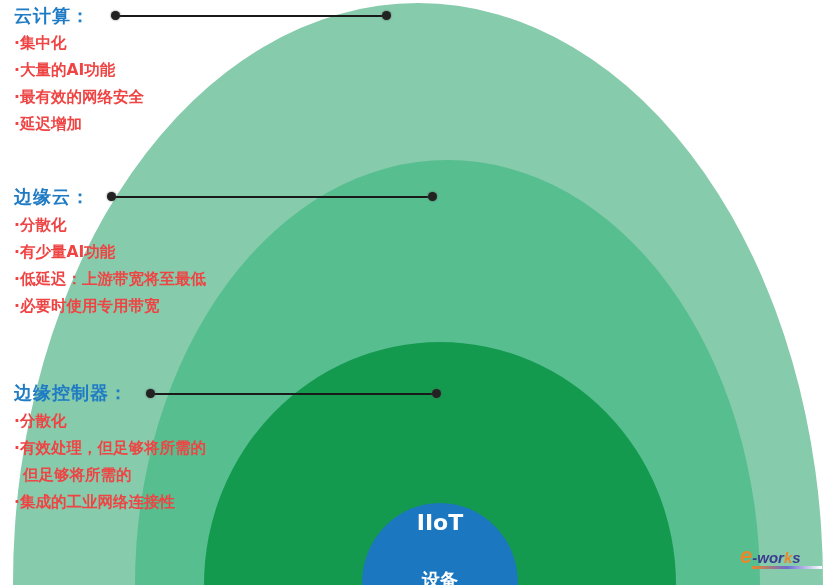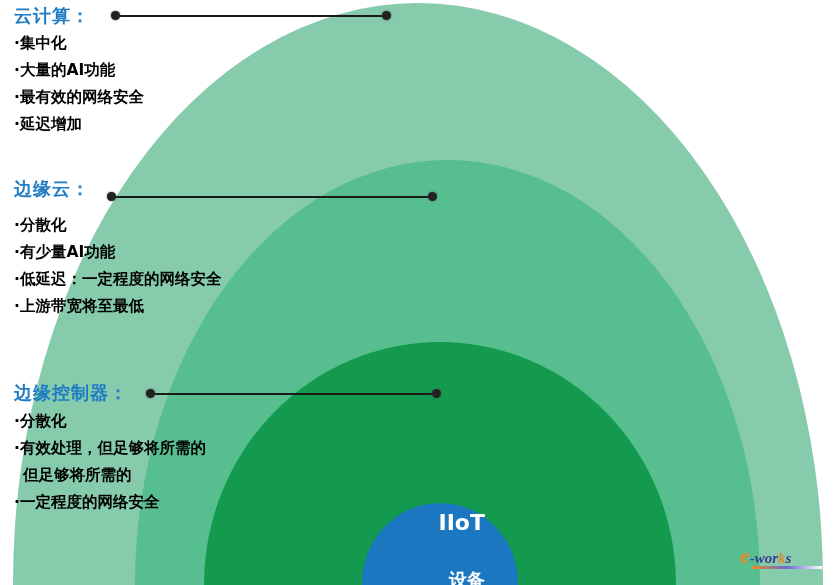--- a/index.html
+++ b/index.html
@@ -8,35 +8,35 @@
     background: #ffffff;
     font-family: "DejaVu Sans", "Liberation Sans", sans-serif;
   }
   .ring { position: absolute; border-radius: 50%; }
   .section-title {
     position: absolute; left: 14px; font-size: 18px; font-weight: bold;
     color: #1E7BC4; letter-spacing: 1px; text-align: center;
   }
   .bullets { position: absolute; left: 14px; margin: 0; padding: 0; list-style: none; }
   .bullets li {
-    font-size: 15.5px; font-weight: bold; color: #000000;
+    font-size: 15.5px; font-weight: bold; color: #ef4444;
     height: 27px; line-height: 27px; white-space: nowrap;
   }
   .bullets li.cont { padding-left: 9px; }
   .connector { position: absolute; height: 2px; background: #1a1a1a; }
   .dot {
     position: absolute; width: 9px; height: 9px; border-radius: 50%;
     background: #222; box-shadow: 0 0 2px #555;
   }
   .iiot-label {
-    position: absolute; left: 395px; width: 90px; text-align: right;
+    position: absolute; left: 395px; width: 90px; text-align: center;
     color: #ffffff; font-weight: bold;
   }
   .logo {
-    position: absolute; left: 740px; top: 543px; font-family: Liberation Serif, serif;
+    position: absolute; left: 740px; top: 543px; font-family: Liberation Sans, sans-serif;
     font-style: italic; font-weight: bold; font-size: 15px; color: #3b3b8f;
   }
   .logo .e { color: #E8882A; font-size: 22px; }
   .logo .k { color: #E8882A; }
   .logo-underline {
     position: absolute; left: 752px; top: 566px; width: 70px; height: 3px;
     background: linear-gradient(90deg, #E8882A, #6b6bd0, #ffffff);
   }
 </style>
 </head>
@@ -51,40 +51,40 @@
 <div class="connector" style="left:116px; top:15px; width:270px;"></div>
 <div class="dot" style="left:111px; top:11px;"></div>
 <div class="dot" style="left:382px; top:11px;"></div>
 <ul class="bullets" style="top:30px;">
   <li>·集中化</li>
   <li>·大量的AI功能</li>
   <li>·最有效的网络安全</li>
   <li>·延迟增加</li>
 </ul>
 
-<div class="section-title" style="top:177px;">边缘云：</div>
+<div class="section-title" style="top:185px;">边缘云：</div>
 <div class="connector" style="left:112px; top:196px; width:320px;"></div>
 <div class="dot" style="left:107px; top:192px;"></div>
 <div class="dot" style="left:428px; top:192px;"></div>
 <ul class="bullets" style="top:212px;">
   <li>·分散化</li>
   <li>·有少量AI功能</li>
-  <li>·低延迟：一定程度的网络安全</li>
-  <li>·上游带宽将至最低</li>
+  <li>·低延迟：上游带宽将至最低</li>
+  <li>·必要时使用专用带宽</li>
 </ul>
 
 <div class="section-title" style="top:381px;">边缘控制器：</div>
 <div class="connector" style="left:152px; top:393px; width:285px;"></div>
 <div class="dot" style="left:146px; top:389px;"></div>
 <div class="dot" style="left:432px; top:389px;"></div>
 <ul class="bullets" style="top:408px;">
   <li>·分散化</li>
   <li>·有效处理，但足够将所需的</li>
   <li class="cont">但足够将所需的</li>
-  <li>·一定程度的网络安全</li>
+  <li>·集成的工业网络连接性</li>
 </ul>
 
 <div class="iiot-label" style="top:510px; font-size:22px;">IIoT</div>
 <div class="iiot-label" style="top:568px; font-size:18px;">设备</div>
 
 <div class="logo">
   <span class="e">e</span><span>-wor</span><span class="k">k</span><span>s</span>
 </div>
 <div class="logo-underline"></div>
 

